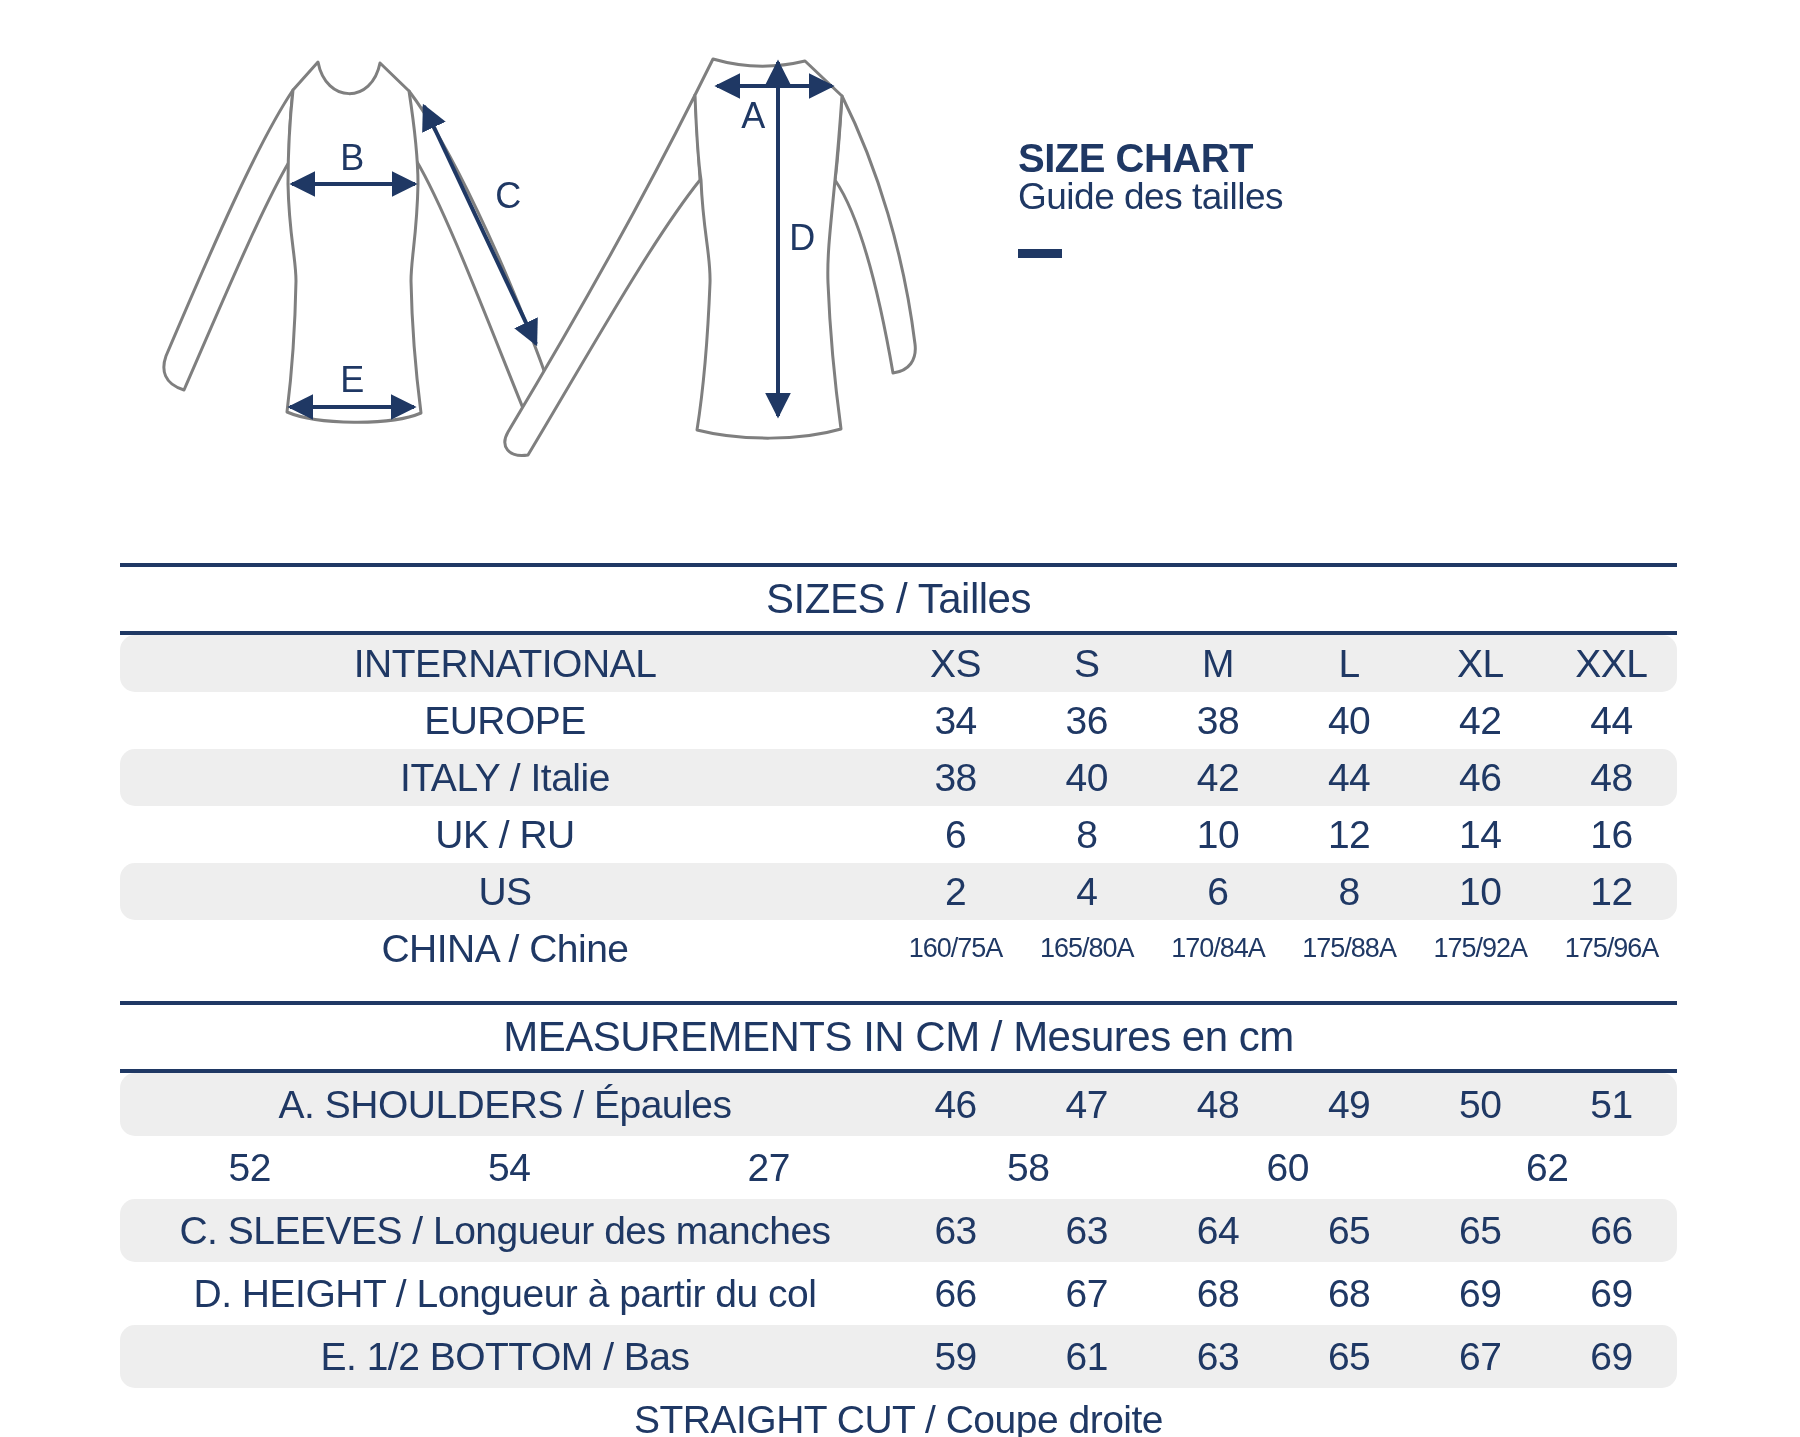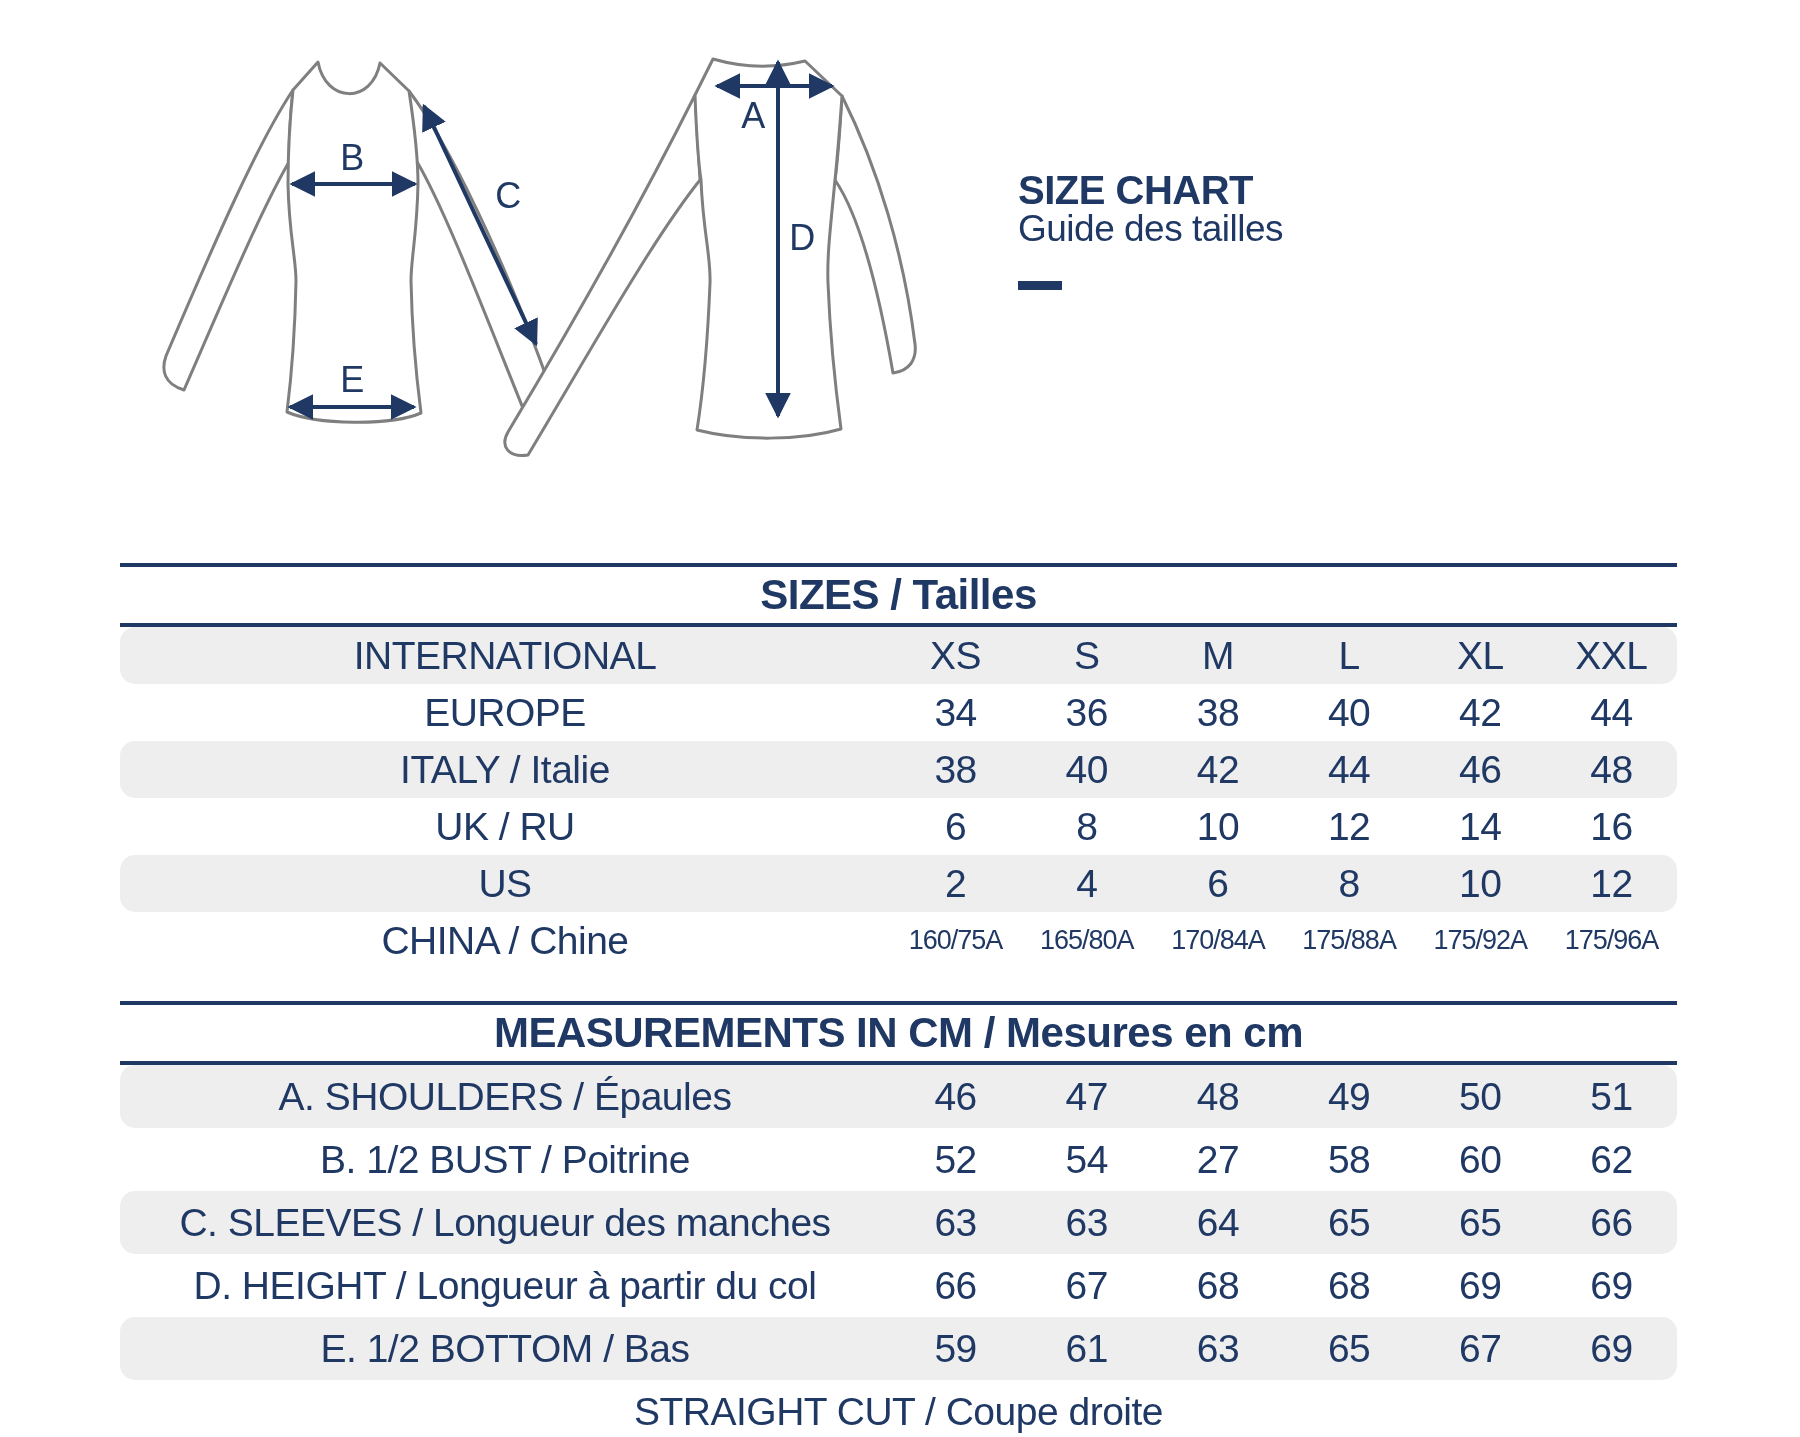--- a/index.html
+++ b/index.html
@@ -4,33 +4,33 @@
 <style>
   html,body{margin:0;padding:0;background:#ffffff;}
   .page{
     position:relative;width:1800px;height:1437px;background:#ffffff;
     font-family:"Liberation Sans",sans-serif;color:#1f3864;overflow:hidden;
     letter-spacing:-0.5px;
   }
   
   .title-block{position:absolute;left:1018px;top:138px;}
   .brand{font-size:64px;font-weight:bold;letter-spacing:1px;line-height:1;}
-  .sub{font-size:40px;font-weight:bold;margin-top:32px;line-height:1;}
+  .sub{font-size:40px;font-weight:bold;line-height:1;}
   .sub-fr{font-size:37px;margin-top:0;line-height:1;}
   .dash{width:44px;height:9px;background:#1f3864;margin-top:34px;}
   
   .diagram{position:absolute;left:80px;top:18px;}
   
   .table{position:absolute;left:120px;width:1557px;}
   .sizes{top:563px;}
   .meas{top:1001px;}
   .tline{height:4px;background:#1f3864;}
   .thead{
-    height:56px;display:flex;align-items:center;justify-content:center;
-    font-weight:bold;font-size:42px;
+    height:64px;display:flex;align-items:center;justify-content:center;
+    font-weight:normal;font-size:42px;
   }
   .trow{display:flex;align-items:center;height:57px;font-size:39px;}
   .meas .trow{height:63px;}
   .trow.g{background:#eeeeee;border-radius:15px;}
   .tlabel{width:770px;text-align:center;}
   .tcell{flex:1;text-align:center;}
   .tspan{flex:1;text-align:center;}
   .trow.small .tcell{font-size:27px;letter-spacing:-1px;}
 </style>
 </head>
@@ -147,21 +147,20 @@
     <div class="trow g">
       <div class="tlabel">A. SHOULDERS / Épaules</div>
       <div class="tcell">46</div>
       <div class="tcell">47</div>
       <div class="tcell">48</div>
       <div class="tcell">49</div>
       <div class="tcell">50</div>
       <div class="tcell">51</div>
     </div>
     <div class="trow">
-      <div class="tlabel">B. 1/2 BUST / Poitrine</div>
       <div class="tcell">52</div>
       <div class="tcell">54</div>
       <div class="tcell">27</div>
       <div class="tcell">58</div>
       <div class="tcell">60</div>
       <div class="tcell">62</div>
     </div>
     <div class="trow g">
       <div class="tlabel">C. SLEEVES / Longueur des manches</div>
       <div class="tcell">63</div>

